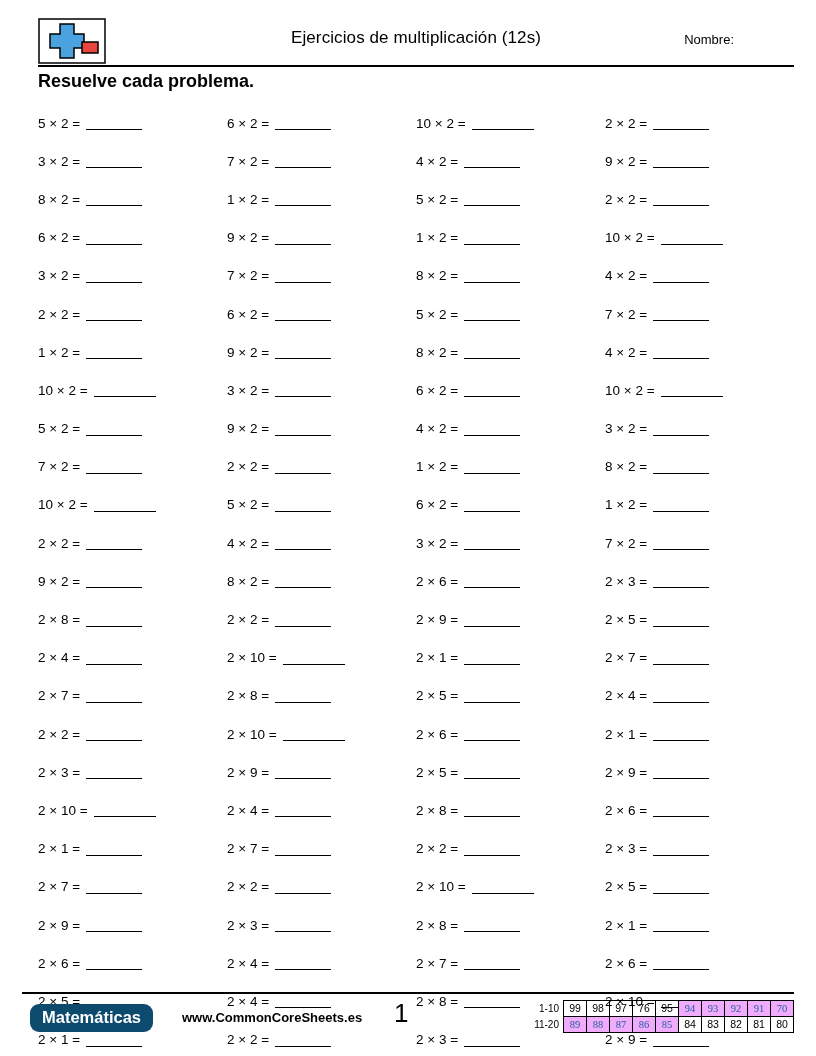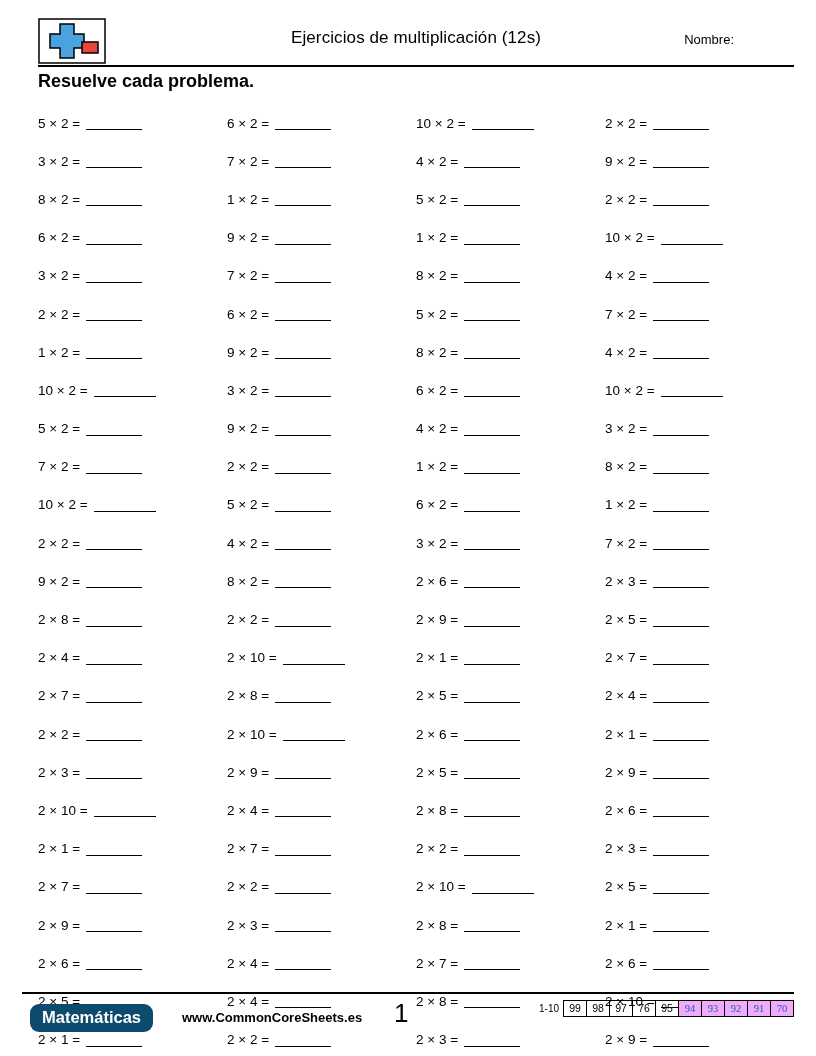--- a/index.html
+++ b/index.html
@@ -590,17 +590,30 @@
             <td class="">98</td>
             <td class="">97</td>
             <td class="">76</td>
             <td class="">95</td>
             <td class="hl">94</td>
             <td class="hl">93</td>
             <td class="hl">92</td>
             <td class="hl">91</td>
             <td class="hl">70</td>
           </tr>
+          <tr>
+            <td class="rowlab">11-20</td>
+            <td class="hl">89</td>
+            <td class="hl">88</td>
+            <td class="hl">87</td>
+            <td class="hl">86</td>
+            <td class="hl">85</td>
+            <td class="">84</td>
+            <td class="">83</td>
+            <td class="">82</td>
+            <td class="">81</td>
+            <td class="">80</td>
+          </tr>
         </tbody>
     </table>
   </div>
 
 </div>
 
 </body></html>

